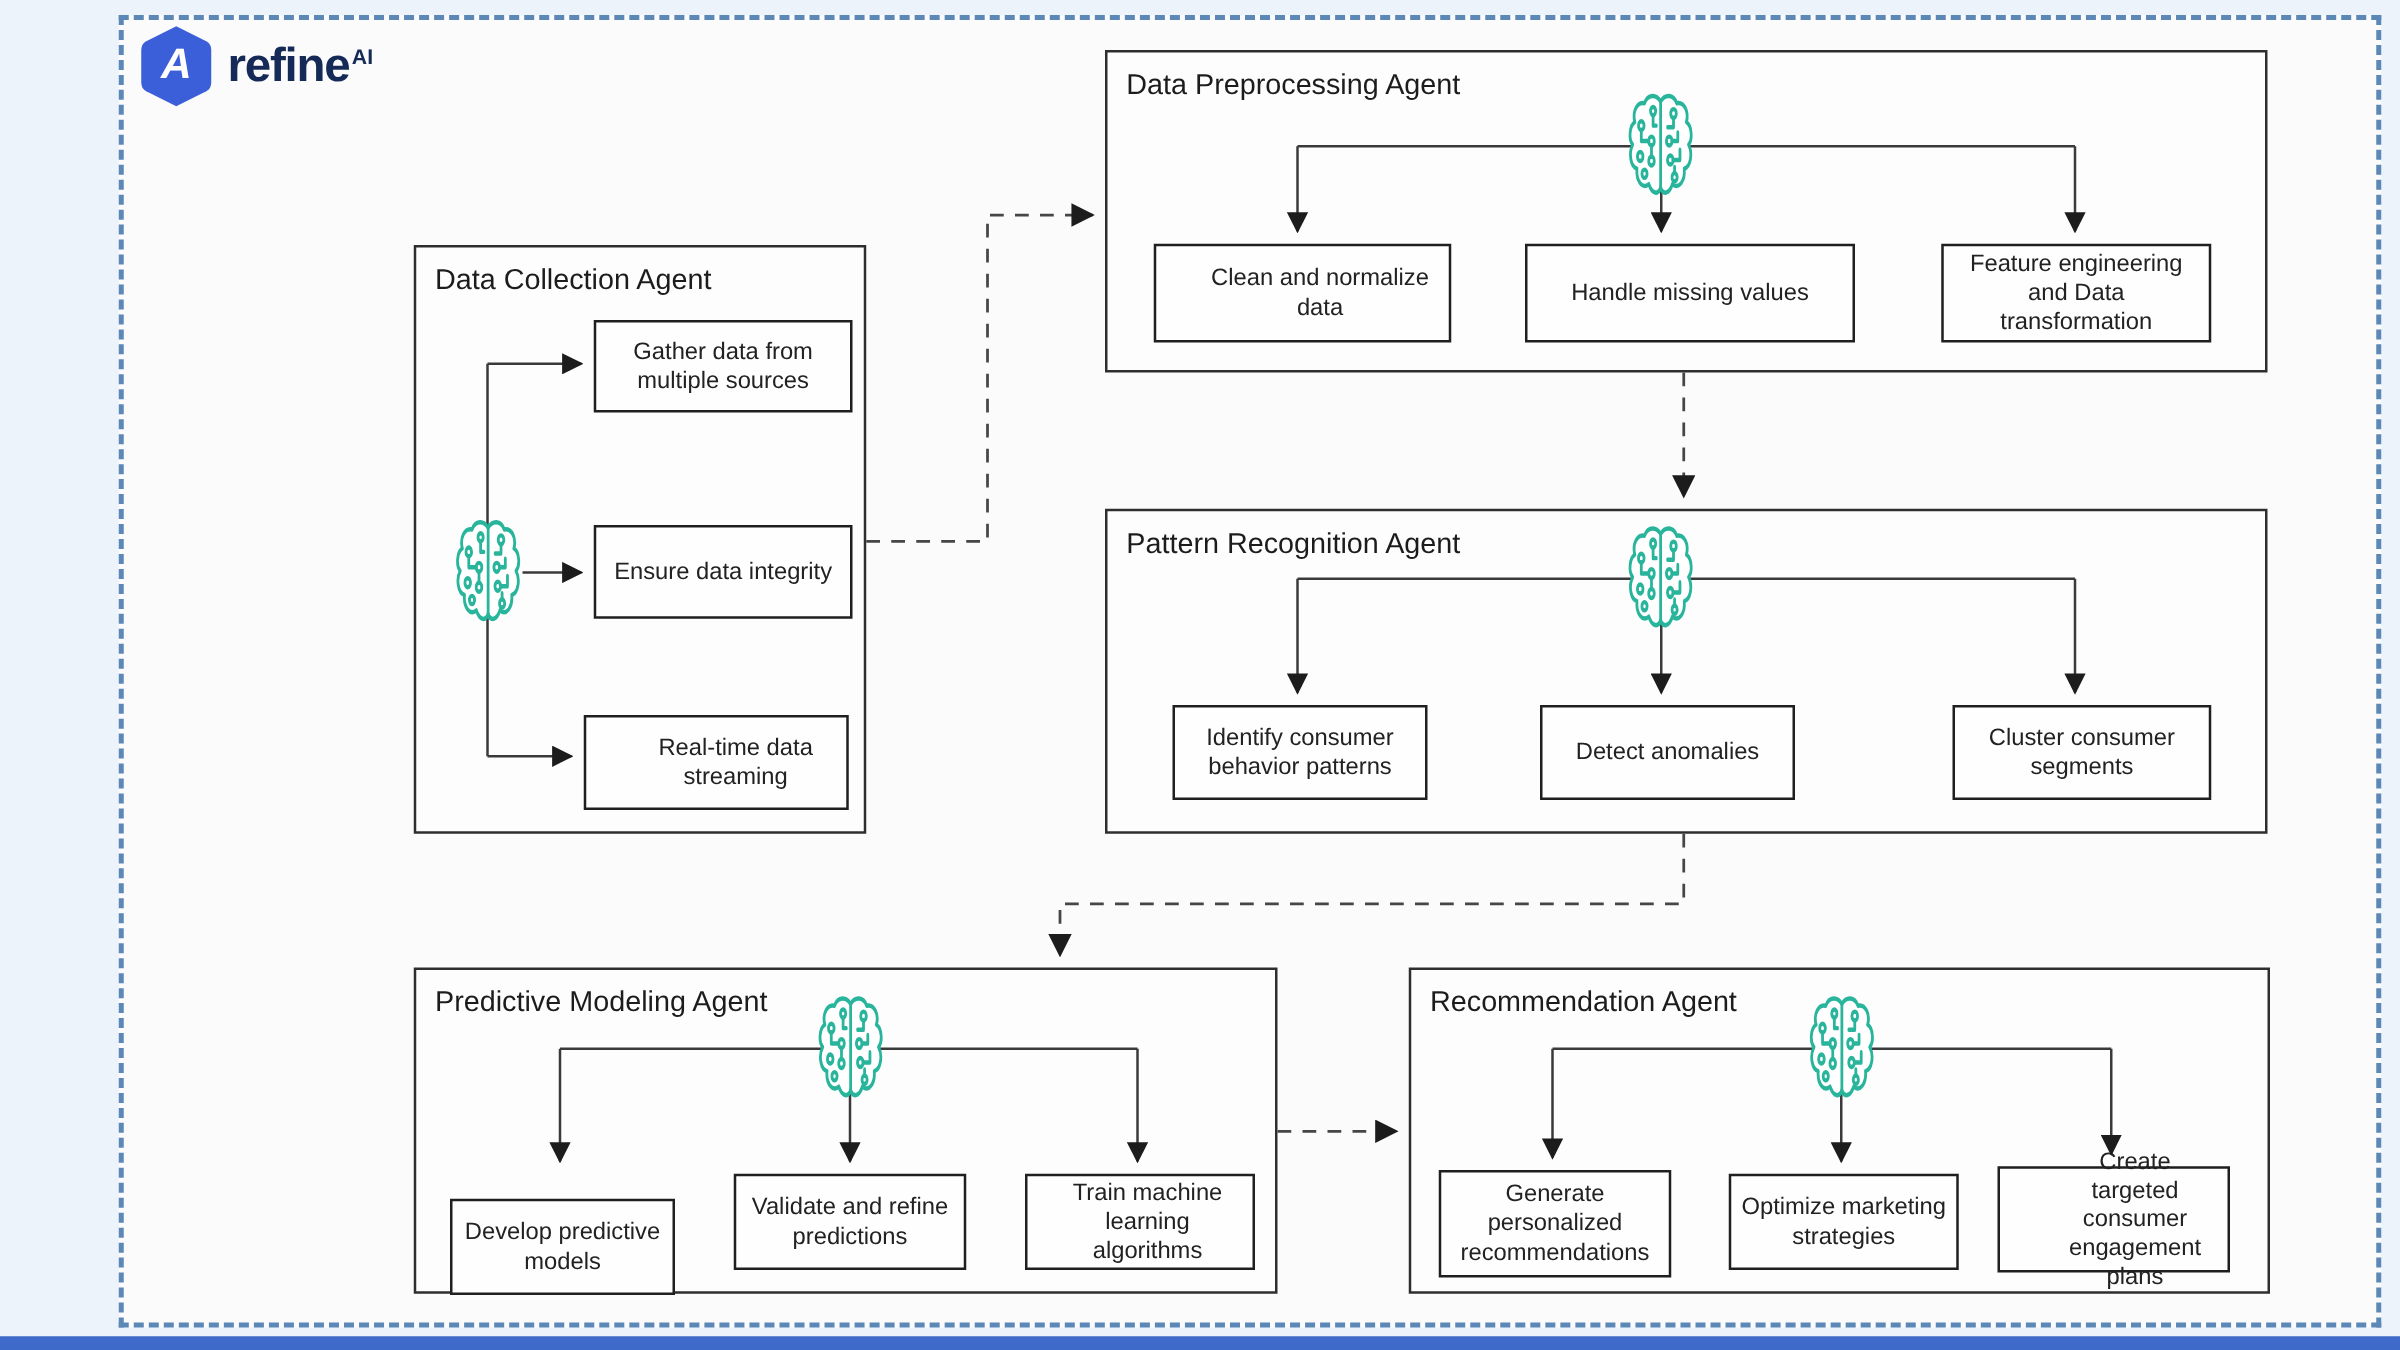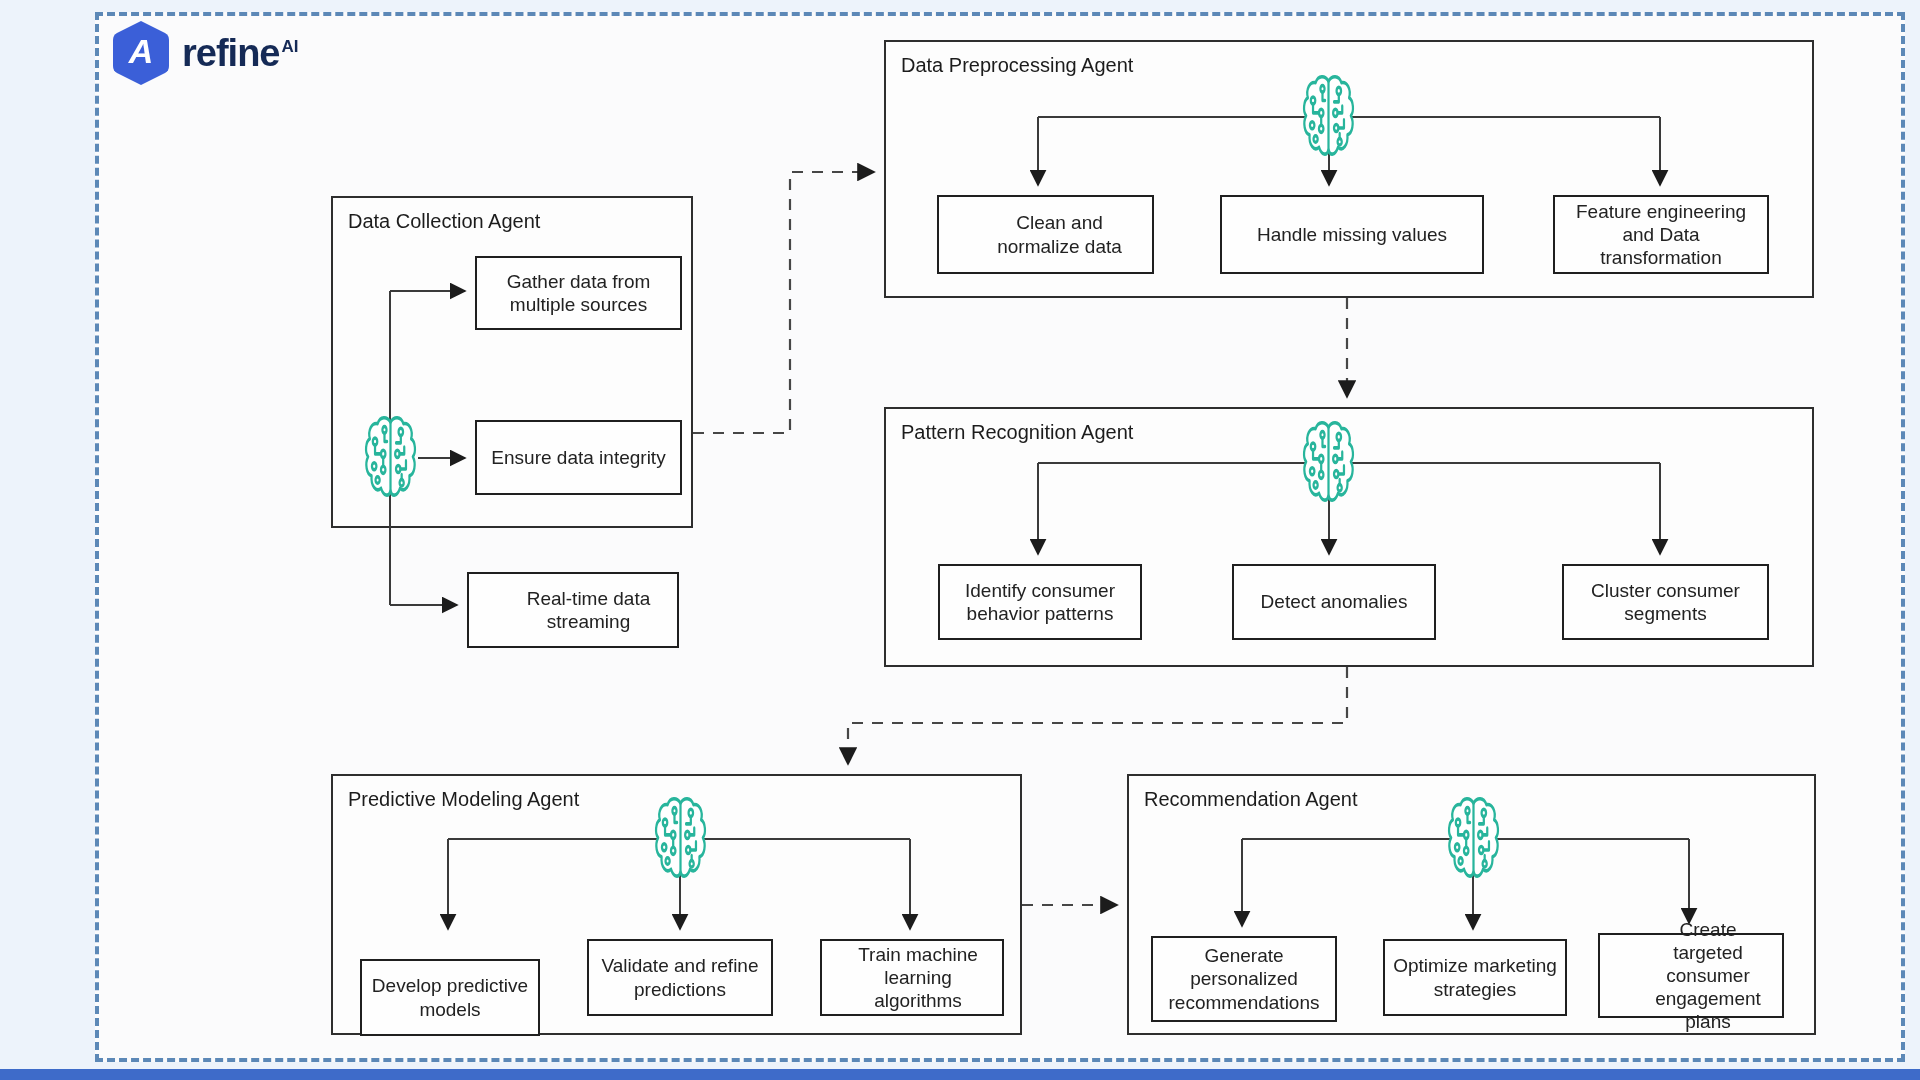--- a/index.html
+++ b/index.html
@@ -30,21 +30,21 @@
     padding-bottom: 4px;
   }
   .logo-word { margin-left: 10px; color: #152a56; font-size: 38px; font-weight: bold; letter-spacing: -1px; }
   .logo-sup { color: #152a56; font-size: 17px; font-weight: bold; vertical-align: super; margin-left: 2px; letter-spacing: 0; }
   
   .panel {
     position: absolute; background: #fdfdfd; border: 2px solid #2e2e2e; z-index: 1;
   }
   .panel-title {
     position: absolute; left: 15px; top: 12px;
-    font-size: 20px; color: #1c1c1c;
+    font-size: 23px; color: #1c1c1c;
   }
   .task {
     position: absolute; background: #fefefe; border: 2px solid #1f1f1f;
     display: flex; align-items: center; justify-content: center; text-align: center;
     font-size: 19px; color: #222; line-height: 1.22; padding: 4px 8px; z-index: 2;
   }
   .brain { position: absolute; z-index: 6; }
   svg.wires { position: absolute; left: 0; top: 0; z-index: 5; pointer-events: none; }
 </style>
 </head>
@@ -56,30 +56,30 @@
 <div class="logo">
   <div class="logo-hex">
     <svg width="62" height="66" viewBox="0 0 62 66">
       <path d="M31 1 L55 13 Q59 15 59 20 L59 46 Q59 51 55 53 L31 65 L7 53 Q3 51 3 46 L3 20 Q3 15 7 13 Z" fill="#3b5fd8"></path>
     </svg>
     <span class="logo-mono">A</span>
   </div>
   <span class="logo-word"><span>refine</span><span class="logo-sup">AI</span></span>
 </div>
 
-<div class="panel" style="left:331px; top:196px; width:362px; height:332px;text-decoration:underline;">
+<div class="panel" style="left:331px; top:196px; width:362px; height:471px;text-decoration:underline;">
   <span class="panel-title">Data Collection Agent</span>
   <div class="task" style="left:142px; top:58px;  width:207px; height:74px;">Gather data from multiple sources</div>
   <div class="task" style="left:142px; top:222px; width:207px; height:75px;">Ensure data integrity</div>
   <div class="task" style="left:134px; top:374px; width:212px; height:76px;padding-left:39px;">Real-time data streaming</div>
 </div>
 
 <div class="panel" style="left:884px; top:40px; width:930px; height:258px;">
   <span class="panel-title">Data Preprocessing Agent</span>
-  <div class="task" style="left:51px;  top:153px; width:217px; height:79px;padding-left:36px;">Clean and normalize data</div>
+  <div class="task" style="left:37px;  top:153px; width:238px; height:79px;padding-left:36px;">Clean and normalize data</div>
   <div class="task" style="left:334px; top:153px; width:264px; height:79px;">Handle missing values</div>
   <div class="task" style="left:667px; top:153px; width:216px; height:79px;">Feature engineering and Data transformation</div>
 </div>
 
 <div class="panel" style="left:884px; top:407px; width:930px; height:260px;">
   <span class="panel-title">Pattern Recognition Agent</span>
   <div class="task" style="left:52px;  top:155px; width:204px; height:76px;">Identify consumer behavior patterns</div>
   <div class="task" style="left:346px; top:155px; width:204px; height:76px;">Detect anomalies</div>
   <div class="task" style="left:676px; top:155px; width:207px; height:76px;">Cluster consumer segments</div>
 </div>

